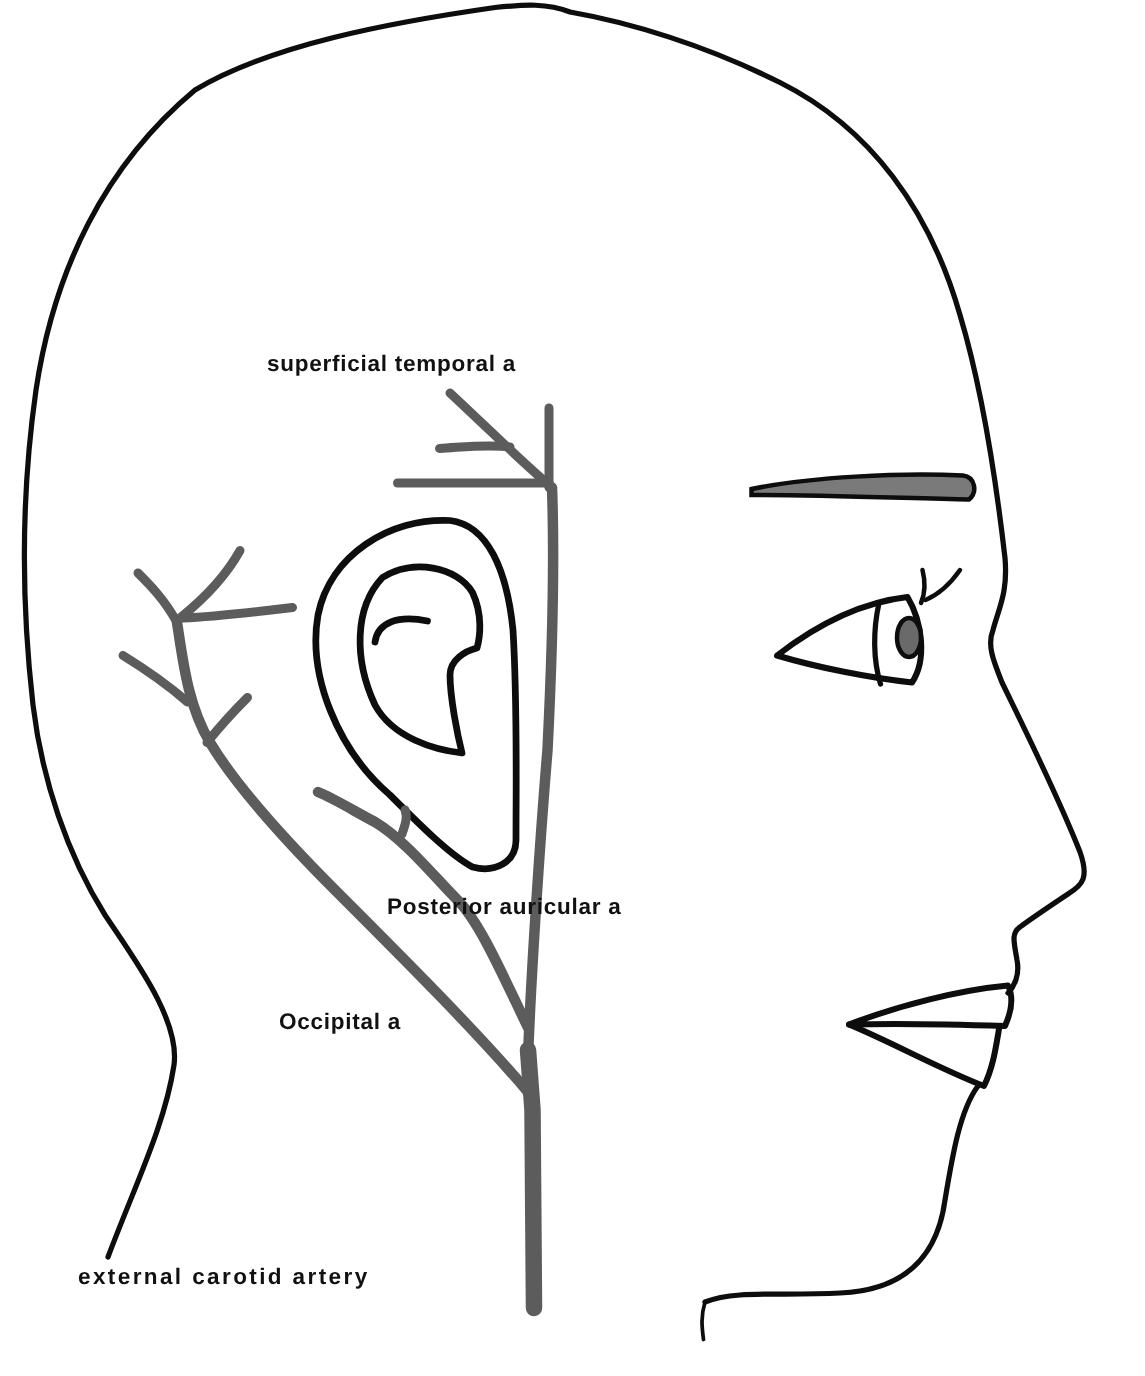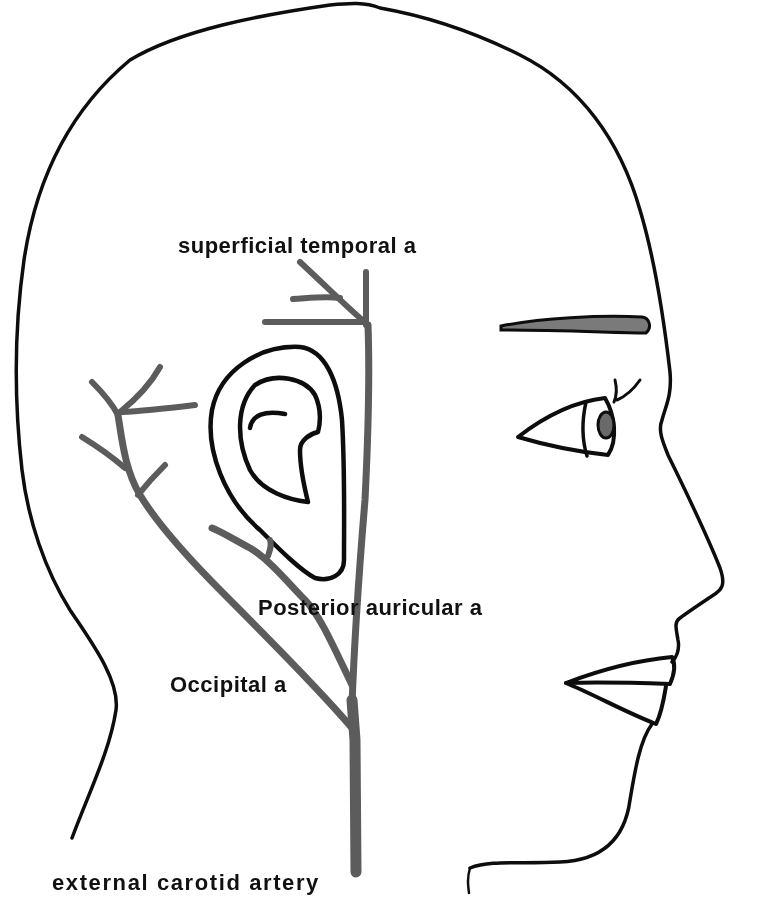--- a/index.html
+++ b/index.html
@@ -29,21 +29,21 @@
   .artery {
     fill: none;
     stroke: #5c5c5c;
     stroke-linecap: round;
     stroke-linejoin: round;
   }
   .label {
     position: absolute;
     font-family: "Liberation Sans", sans-serif;
     font-weight: bold;
-    font-size: 22px;
+    font-size: 15px;
     color: #111111;
     white-space: nowrap;
     line-height: 1;
   }
 </style>
 </head>
 <body>
 
 <svg id="diagram" viewBox="0 0 763 917" xmlns="http://www.w3.org/2000/svg">
 
@@ -119,15 +119,15 @@
   <path class="artery" stroke-width="7" d="M 352 685 C 335 650, 320 615, 305 600
            C 290 585, 270 560, 250 548
            C 235 540, 222 532, 212 528"></path>
   <path class="artery" stroke-width="6" d="M 268 556 C 270 550, 272 545, 270 540"></path>
 </svg>
 
 <div class="label" style="left:178px; top:235px; letter-spacing:0.5px;">superficial temporal a</div>
 
 <div class="label" style="left:258px; top:597px; letter-spacing:0.5px;">Posterior auricular a</div>
 
-<div class="label" style="left:170px; top:674px; letter-spacing:0.5px;">Occipital a</div>
+<div class="label" style="left:186px; top:674px; letter-spacing:0.5px;">Occipital a</div>
 
-<div class="label" style="left:52px; top:844px; letter-spacing:1.6px;margin-top:28px;">external carotid artery</div>
+<div class="label" style="left:52px; top:844px; letter-spacing:1.6px;">external carotid artery</div>
 
 </body></html>

